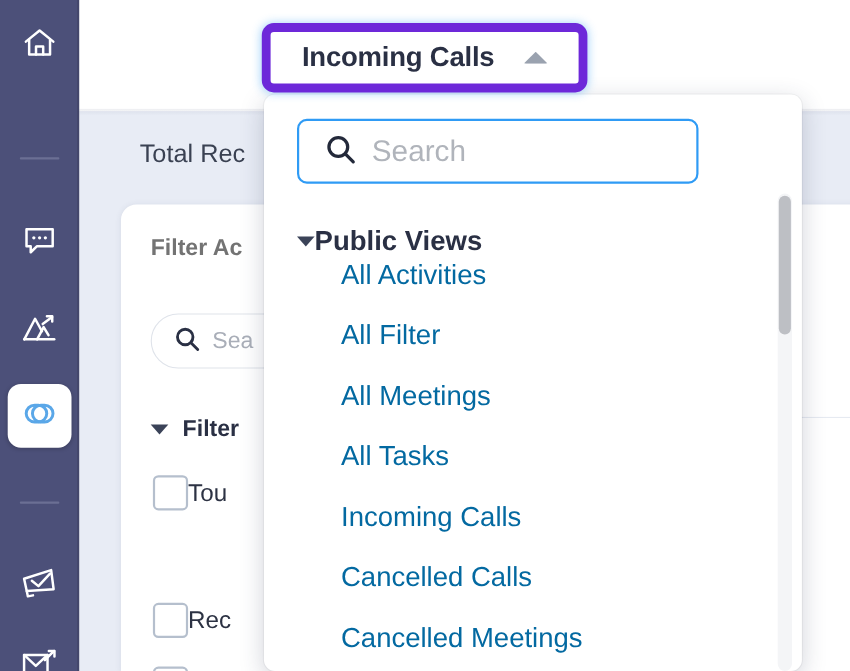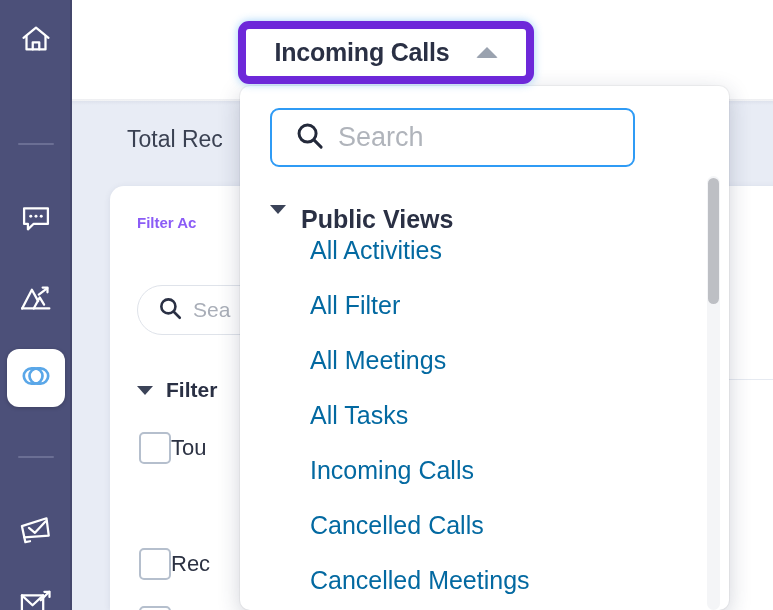--- a/index.html
+++ b/index.html
@@ -158,23 +158,23 @@
     width: 180px; height: 424px;
     background: #ffffff;
     border-radius: 14px 14px 0 0;
     box-shadow: 0 1px 6px rgba(60,70,100,0.10);
     overflow: hidden;
     z-index: 3;
   }
   .filter-card-title {
     position: absolute;
     left: 27px; top: 28px;
-    font-size: 15px;
+    font-size: 21px;
     font-weight: bold;
-    color: #8b5cf6;
+    color: #737373;
     white-space: nowrap;
   }
   .filter-search {
     position: absolute;
     left: 27px; top: 99px;
     width: 220px; height: 50px;
     border: 1px solid #dfe3ea;
     border-radius: 25px;
     box-sizing: border-box;
     display: flex;
@@ -270,21 +270,21 @@
     cursor: text;
   }
   .dd-search-ph {
     font-size: 27px;
     color: #b0b4bb;
   }
   .dd-group {
     position: absolute;
     left: 30px; top: 119px;
     display: flex;
-    gap: 15px;
+    align-items: center;
     white-space: nowrap;
   }
   .dd-group-label {
     font-size: 25px;
     font-weight: bold;
     color: #2a3044;
   }
   .dd-list {
     position: absolute;
     left: 0; top: 150px;

